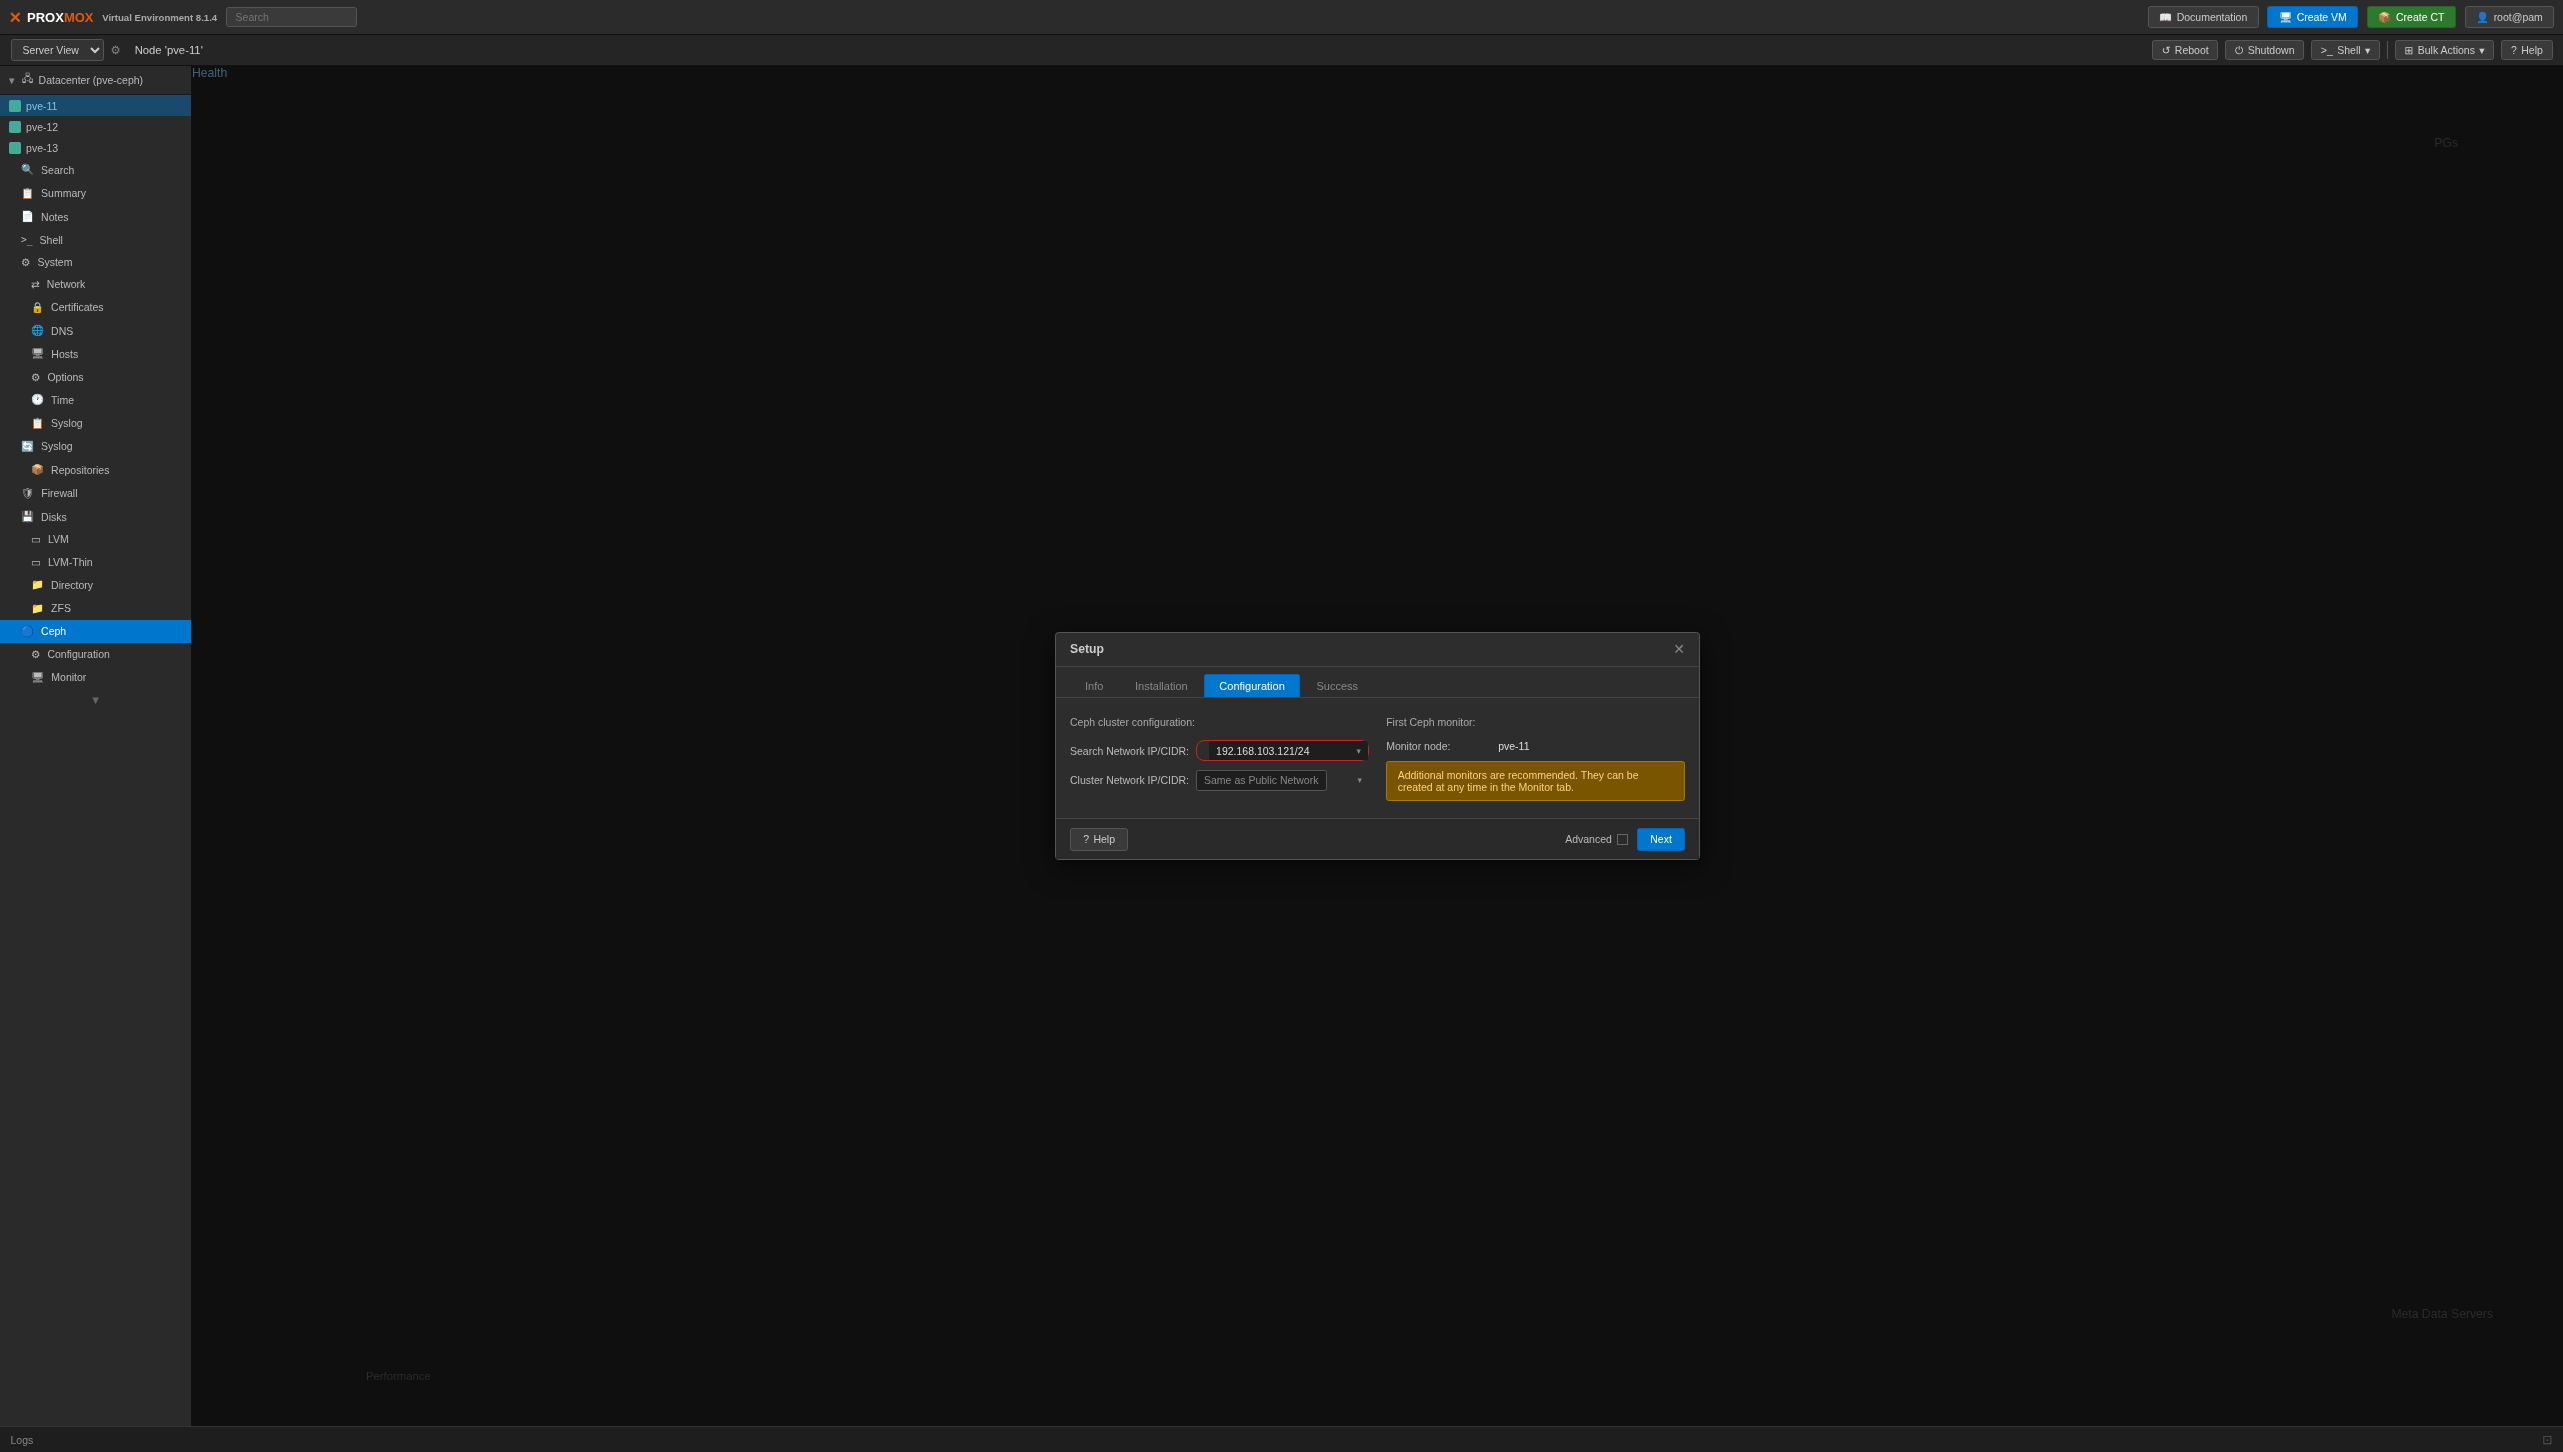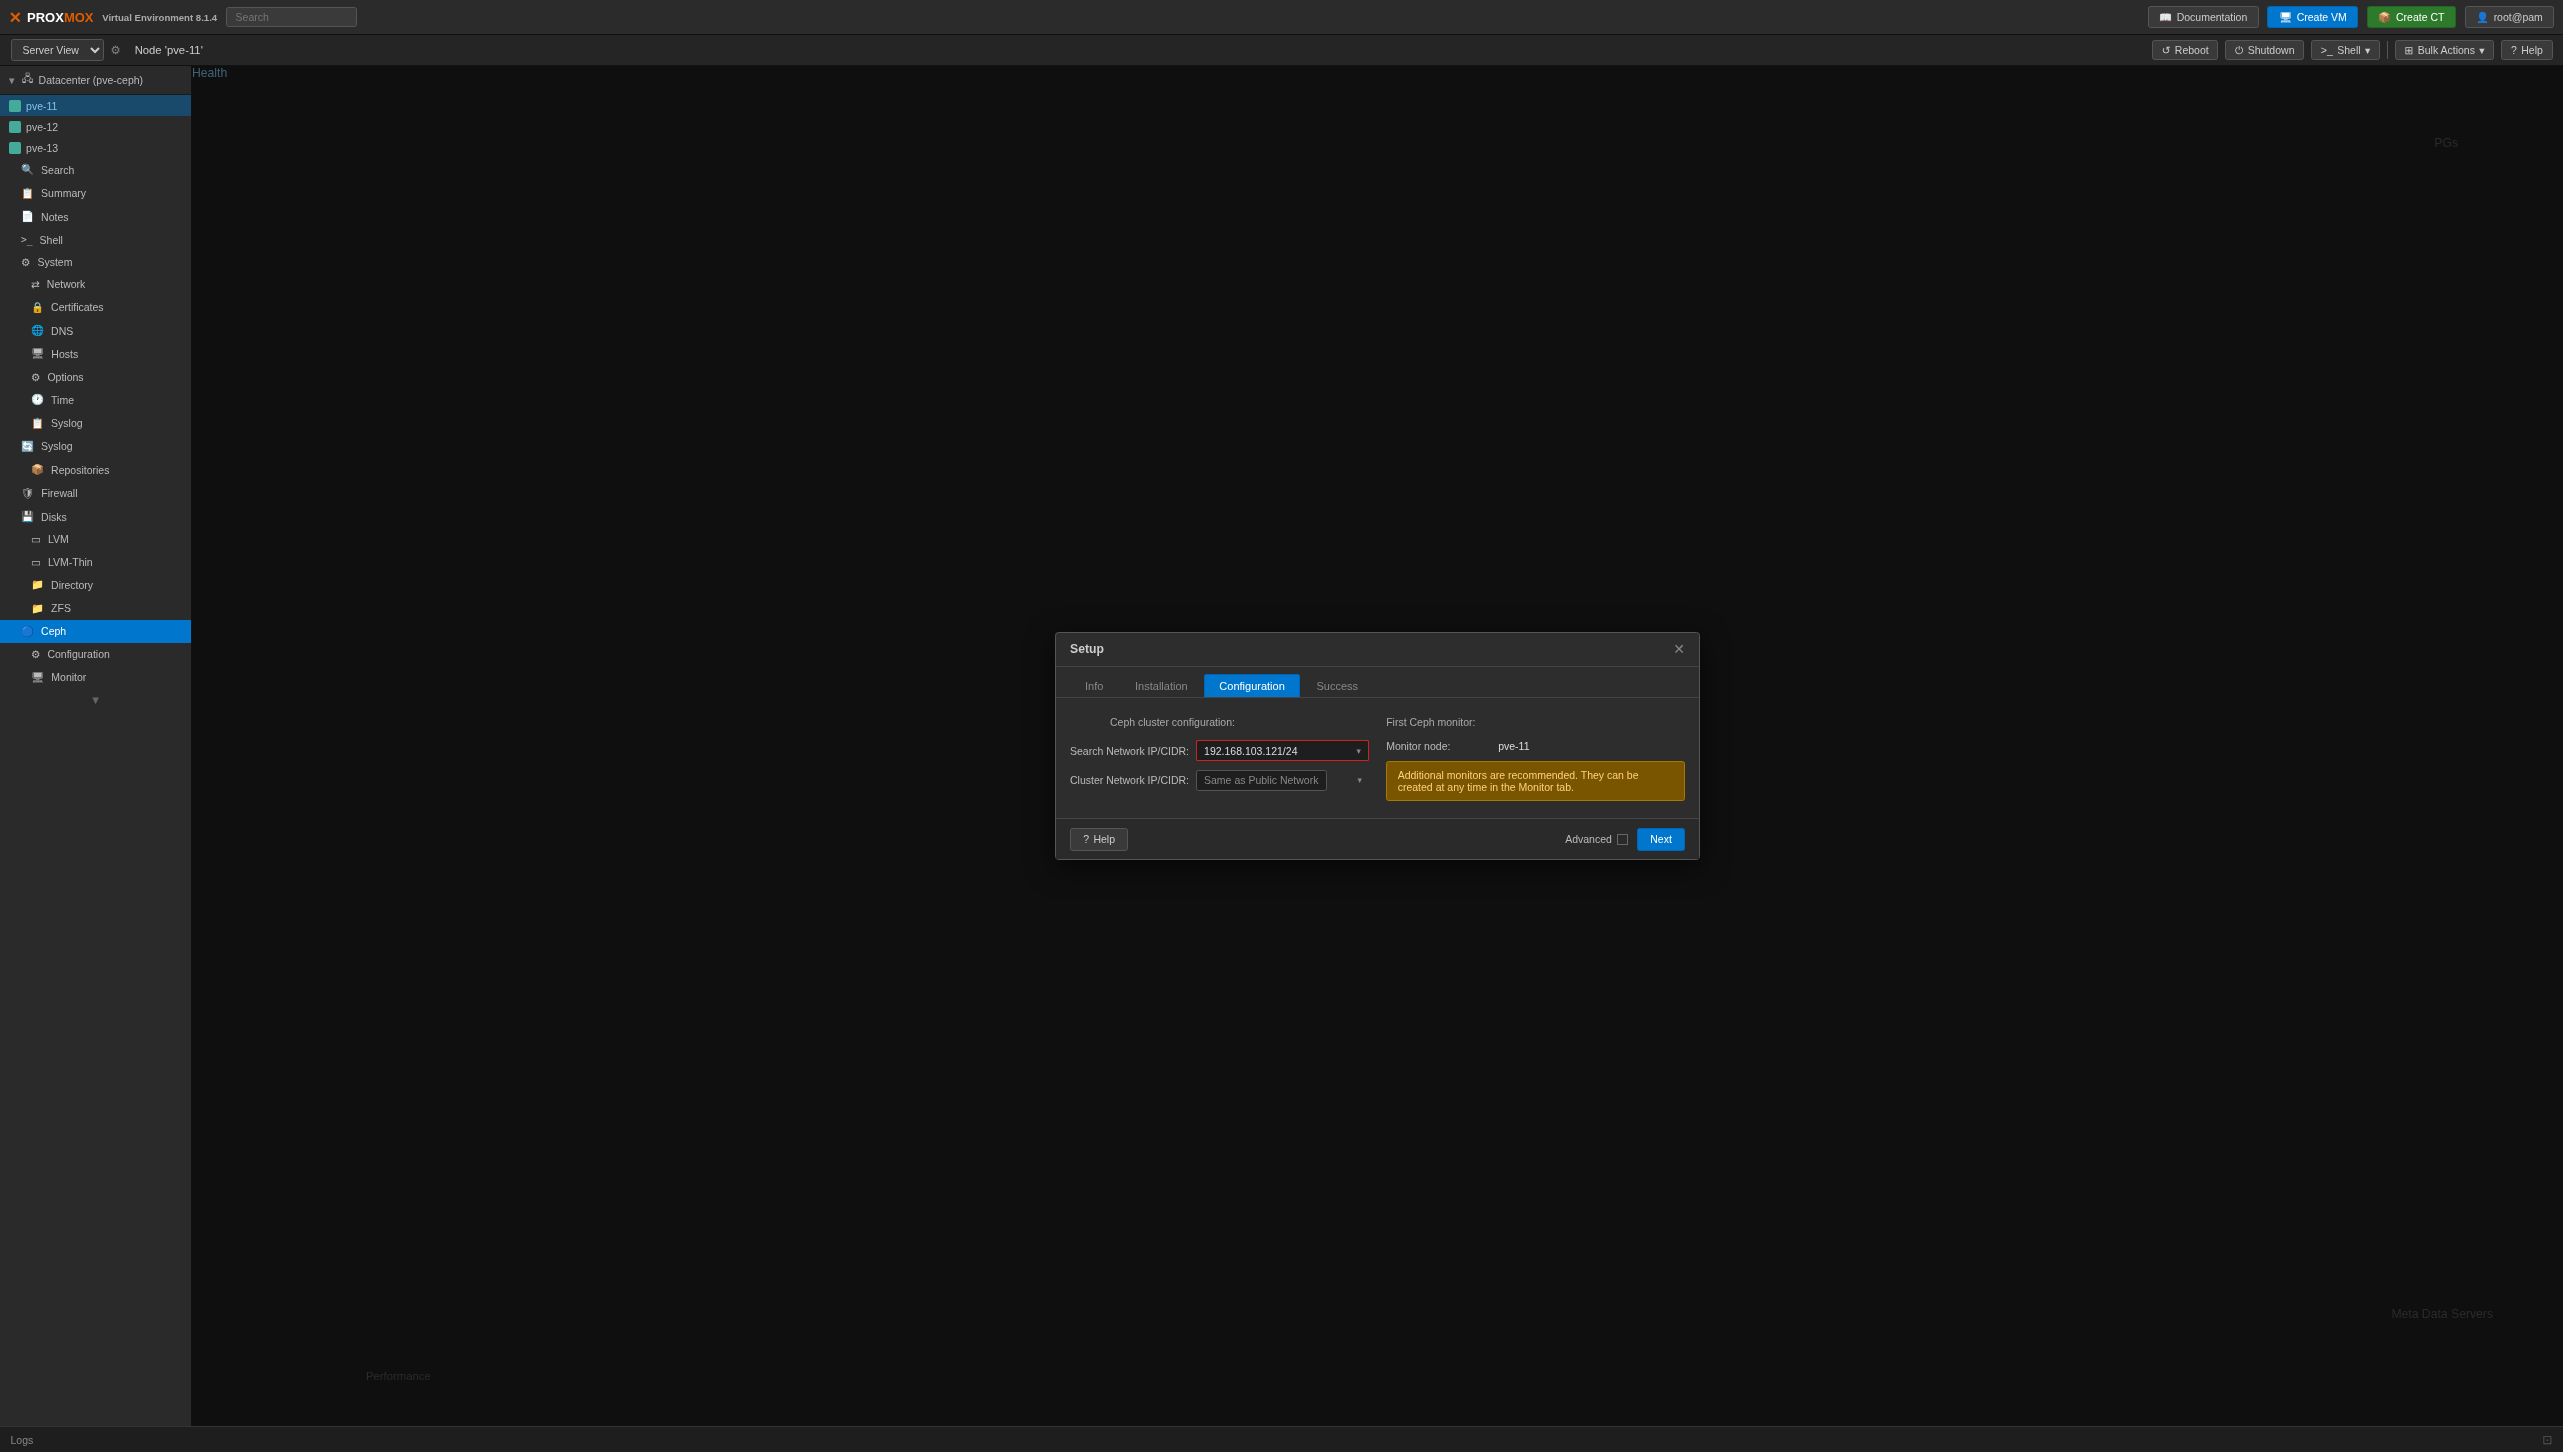--- a/index.html
+++ b/index.html
@@ -51,21 +51,21 @@
 
     
     .tabs { display: flex; gap: 1.7px; padding: 7px 14px 0; border-bottom: 0.9px solid #444; background: #2d2d2d; }
     .tab { padding: 5.2px 14px; border-radius: 2.6px 2.6px 0 0; cursor: pointer; font-size: 11px; color: #bbb; border: 0.9px solid transparent; border-bottom: none; }
     .tab.active { background: #0077cc; color: #fff; border-color: #0066bb; }
     .tab.inactive { color: #888; }
 
     
     .modal-body { padding: 17.4px 14px; flex: 1; overflow-y: auto; }
     .modal-body-grid { display: grid; grid-template-columns: 1fr 1fr; gap: 17.4px; }
-    .section-label { font-size: 10.5px; color: #aaa; margin-bottom: 12.2px; margin-left: 40px; }
+    .section-label { font-size: 10.5px; color: #aaa; margin-bottom: 12.2px; }
     .form-row { display: flex; align-items: center; gap: 7px; margin-bottom: 8.7px; }
     .form-label { color: #bbb; font-size: 10.5px; min-width: 105px; }
     .form-input { background: #1e1e1e; border: 0.9px solid #555; color: #ddd; padding: 3.5px 7px; border-radius: 2.6px; font-size: 10.5px; flex: 1; }
     .form-select { background: #1e1e1e; border: 0.9px solid #555; color: #888; padding: 3.5px 7px; border-radius: 2.6px; font-size: 10.5px; flex: 1; appearance: none; }
     .input-wrapper { flex: 1; position: relative; }
     .input-arrow { position: absolute; right: 7px; top: 50%; transform: translateY(-50%); color: #888; font-size: 8.7px; }
     .monitor-label { color: #aaa; font-size: 10.5px; margin-bottom: 12.2px; }
     .monitor-row { display: flex; align-items: center; gap: 7px; margin-bottom: 8.7px; }
     .monitor-key { color: #bbb; font-size: 10.5px; min-width: 105px; }
     .monitor-val { color: #ddd; font-size: 10.5px; }
@@ -311,21 +311,21 @@
         </div>
 
         <div class="modal-body">
           <div class="modal-body-grid">
 
             <div>
               <div class="section-label">Ceph cluster configuration:</div>
 
               <div class="form-row">
                 <label class="form-label">Search Network IP/CIDR:</label>
-                <div class="input-wrapper" style="border: 1.7px solid #cc2222; border-radius: 1px;">
+                <div class="input-wrapper" style="border: 1.7px solid #cc2222; border-radius: 8px; padding-left: 12px;">
                   <input class="form-input" style="border: none; width: 100%;" type="text" value="192.168.103.121/24">
                   <span class="input-arrow">▾</span>
                 </div>
               </div>
 
               <div class="form-row">
                 <label class="form-label">Cluster Network IP/CIDR:</label>
                 <div class="input-wrapper">
                   <select class="form-select">
                     <option>Same as Public Network</option>

